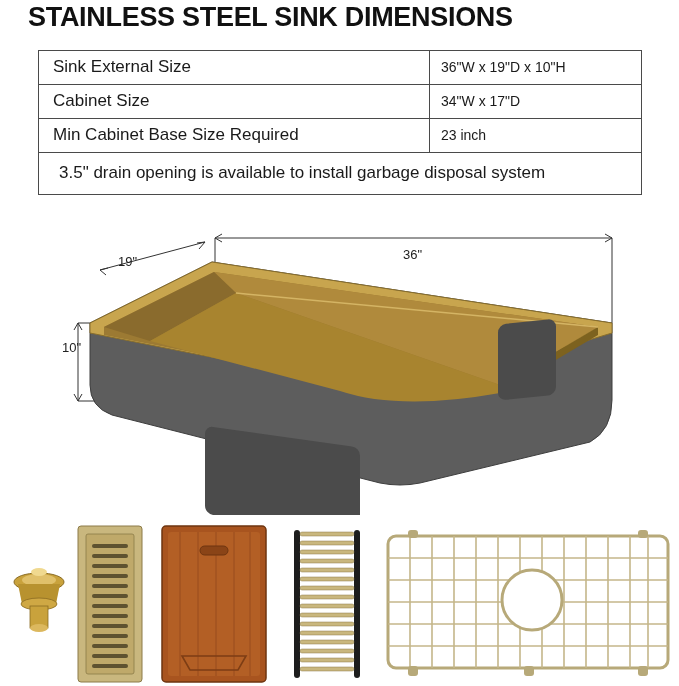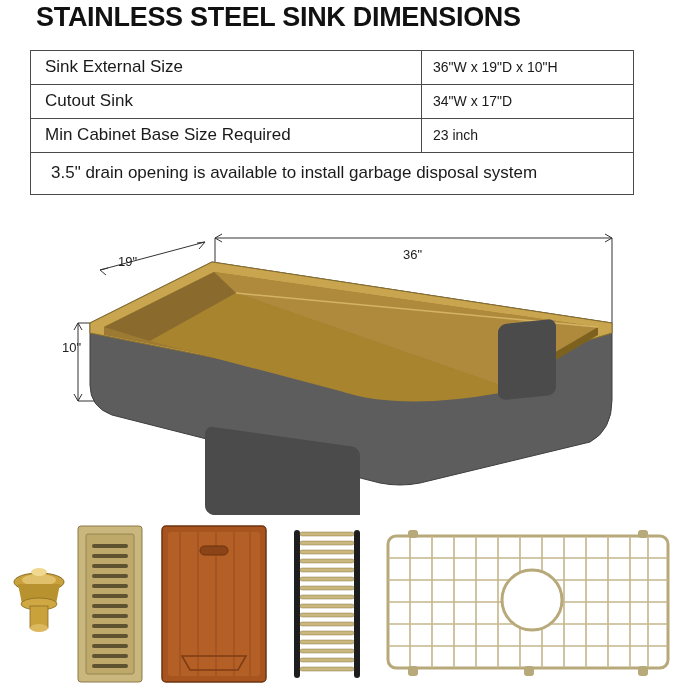--- a/index.html
+++ b/index.html
@@ -19,27 +19,26 @@
   
   #page-title {
     position: absolute;
     left: 28px;
     top: 2px;
     font-size: 27px;
     font-weight: bold;
     letter-spacing: -0.3px;
     color: #111;
     white-space: nowrap;
-    margin-left: 8px;
   }
 
   
   #spec-table {
     position: absolute;
-    left: 30px;
+    left: 38px;
     top: 50px;
     width: 604px;
     border-collapse: collapse;
     border: 1px solid #4a4a4a;
     table-layout: fixed;
   }
   #spec-table td {
     border: 1px solid #4a4a4a;
     padding: 4px 10px 5px 14px;
     font-size: 17px;
@@ -94,21 +93,21 @@
 
 <div id="page-title">STAINLESS STEEL SINK DIMENSIONS</div>
 
 <table id="spec-table">
   <tbody>
     <tr>
       <td class="label">Sink External Size</td>
       <td class="value">36"W x 19"D x 10"H</td>
     </tr>
     <tr>
-      <td class="label">Cutout Sink</td>
+      <td class="label">Cabinet Size</td>
       <td class="value">34"W x 17"D</td>
     </tr>
     <tr>
       <td class="label">Min Cabinet Base Size Required</td>
       <td class="value">23 inch</td>
     </tr>
     <tr>
       <td class="note" colspan="2">3.5" drain opening is available to install garbage disposal system</td>
     </tr>
   </tbody>

